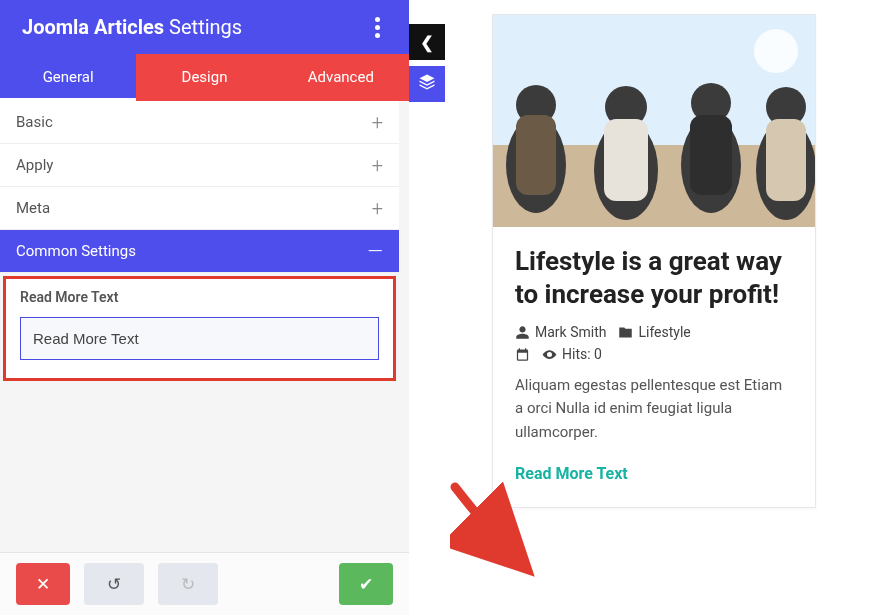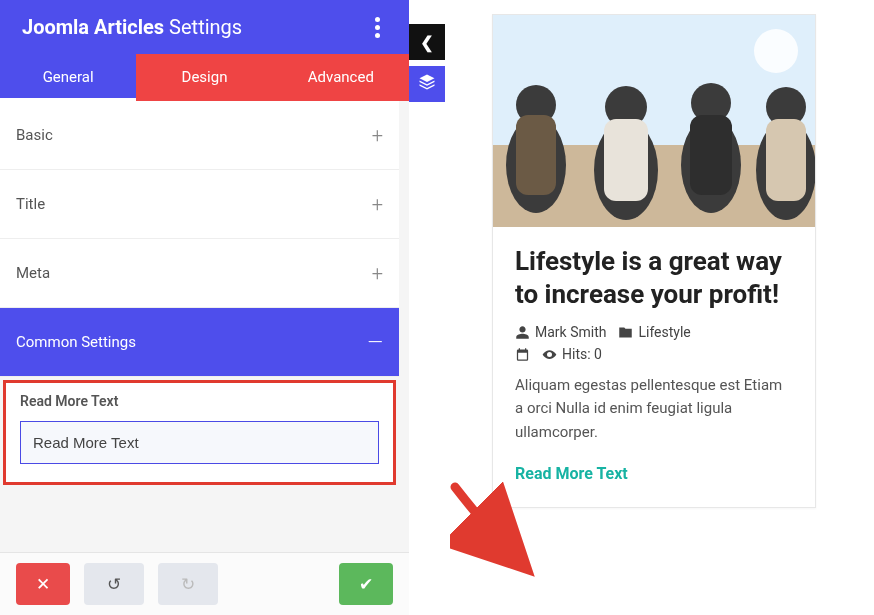--- a/index.html
+++ b/index.html
@@ -13,21 +13,21 @@
   .panel-header .title b { font-weight: 700; }
   .kebab { width: 20px; height: 26px; display: flex; flex-direction: column; align-items: center; justify-content: center; gap: 3px; cursor: pointer; }
   .kebab span { width: 5px; height: 5px; background: #fff; border-radius: 50%; display: block; }
 
   .tabs { background: #ef4444; display: flex; color: #fff; font-size: 15px; }
   .tab { flex: 1; text-align: center; padding: 14px 0 12px; cursor: pointer; border-bottom: 3px solid transparent; }
   .tab.active { border-bottom-color: #fff; background: #4e4eec; }
 
   .sections { overflow-y: auto; height: calc(615px - 130px); padding-right: 10px; }
 
-  .section-head { background: #fff; padding: 22px 16px; font-size: 15px; color: #555; display: flex; justify-content: space-between; align-items: center; border-bottom: 1px solid #eee; cursor: pointer; }
+  .section-head { background: #fff; padding: 9px 16px; font-size: 15px; color: #555; display: flex; justify-content: space-between; align-items: center; border-bottom: 1px solid #eee; cursor: pointer; }
   .section-head .plus { font-size: 20px; color: #888; font-weight: 300; }
   .section-head.active { background: #4e4eec; color: #fff; justify-content: space-between; }
   .section-head.active .plus { color: #fff; }
 
   .highlight-box { border: 3px solid #e03a2f; margin: 3px; padding: 10px 14px 18px; background: #fff; }
   .field-label { font-size: 14px; color: #555; margin-bottom: 12px; font-weight: 600; }
   .text-input { width: 100%; padding: 12px 12px; font-size: 15px; color: #444; border: 1px solid #4a4ae5; background: #f6f8fc; }
 
   .apply-link { padding: 6px 16px 0; background: #fff; }
   .apply-link .field-label { margin-bottom: 10px; }
@@ -90,21 +90,21 @@
   </div>
 
   <div class="sections">
 
     <div class="section-head">
       <span>Basic</span>
       <span class="plus">+</span>
     </div>
 
     <div class="section-head">
-      <span>Title</span>
+      <span>Apply</span>
       <span class="plus">+</span>
     </div>
 
     <div class="section-head">
       <span>Meta</span>
       <span class="plus">+</span>
     </div>
 
     <div class="section-head active">
       <span>Common Settings</span>

